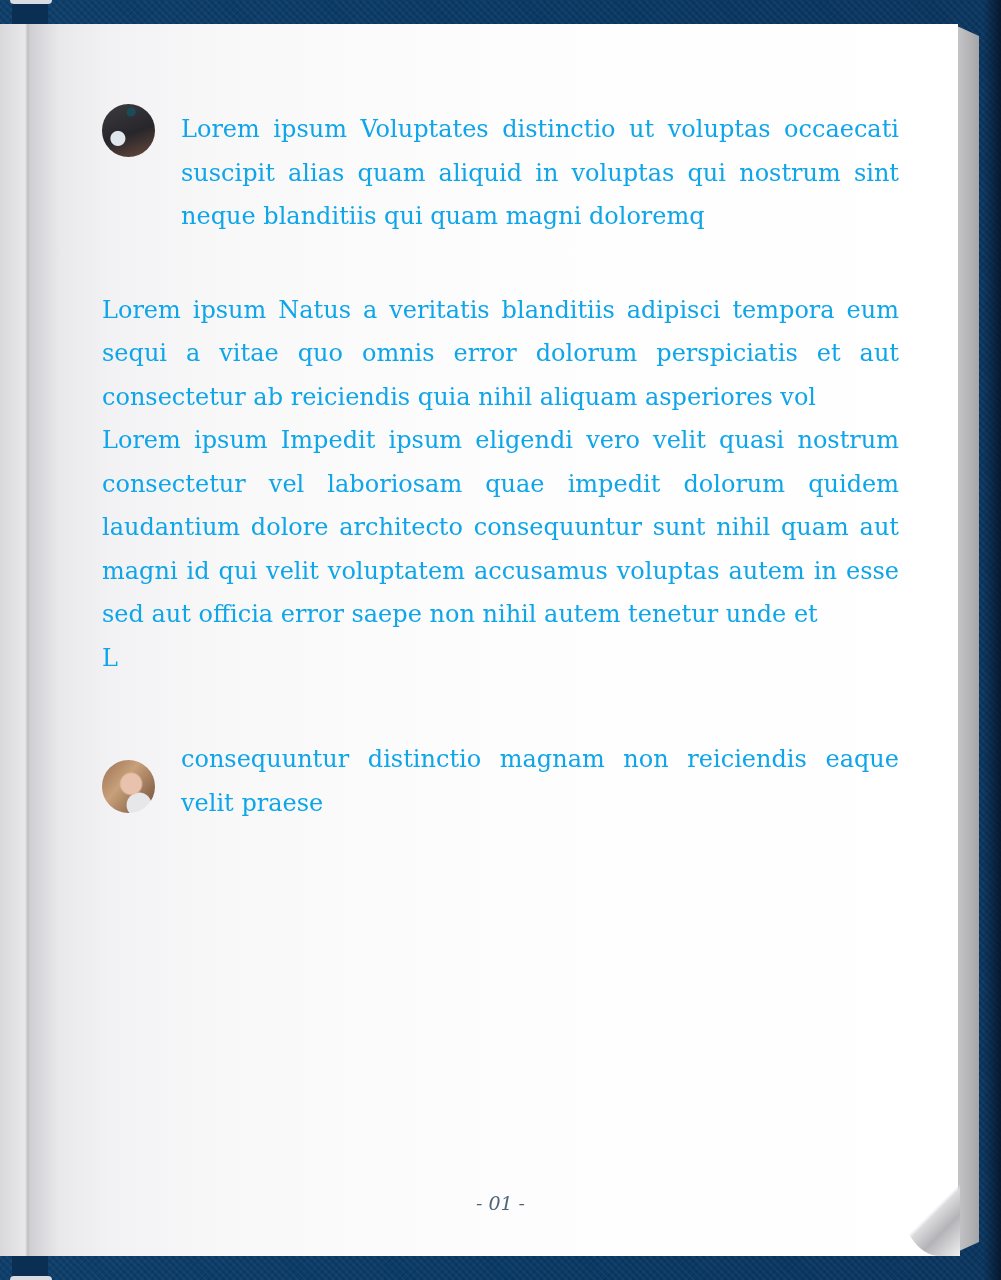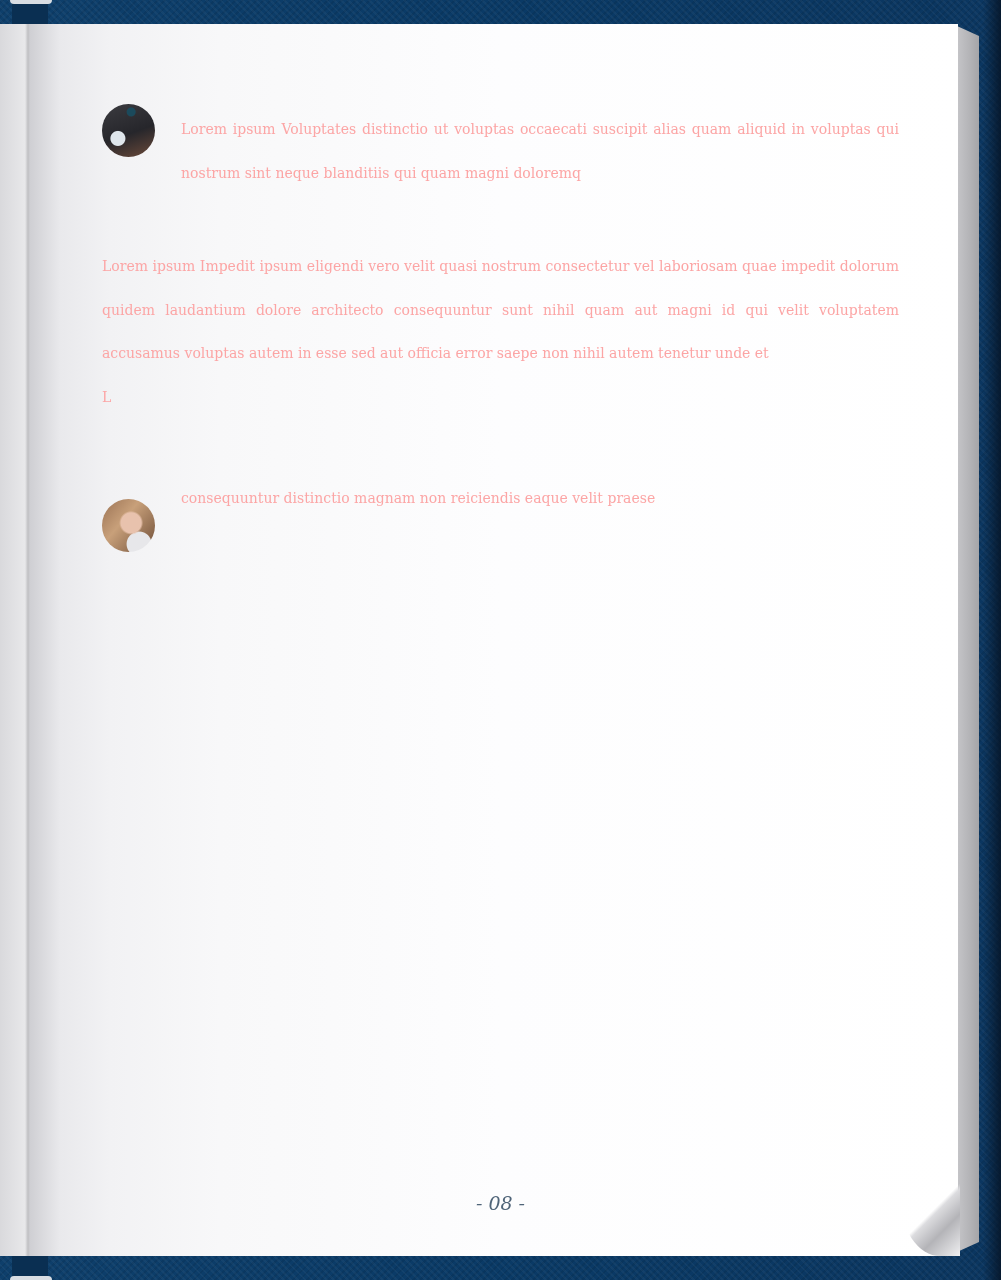--- a/index.html
+++ b/index.html
@@ -37,22 +37,22 @@
     background: linear-gradient(90deg, #d9d9dc 0px, #e8e8ea 25px, #bfbfc2 28px, #cfcfd3 30px, #e9e9ec 60px, #f2f2f4 110px, #f8f8f9 220px, #fdfdfe 500px, #ffffff 100%);
   }
   .page-corner-curl {
     position: absolute; left: 900px; top: 1176px; width: 60px; height: 80px;
     background: linear-gradient(135deg, rgba(255,255,255,0) 48%, #dcdcdf 52%, #b4b4b8 70%, #efeff1 100%);
     border-bottom-left-radius: 40px 60px;
   }
   .content {
     position: absolute; left: 102px; top: 108px; width: 797px;
     font-family: "DejaVu Serif", "Liberation Serif", serif;
-    color: #fca5a5;
-    font-size: 14px; line-height: 43.5px;
+    color: #0ea5e9;
+    font-size: 24px; line-height: 43.5px;
   }
   .para { text-align: justify; text-align-last: left; margin: 0; }
   .avatar-block { position: relative; padding-left: 79px; }
   .avatar {
     position: absolute; left: 0; top: -4px; width: 53px; height: 53px;
     border-radius: 50%; overflow: hidden;
   }
   .avatar-1 { background: radial-gradient(circle at 30% 65%, #dfe6ec 0 7px, rgba(0,0,0,0) 8px), radial-gradient(circle at 55% 15%, #1b4a5c 0 4px, rgba(0,0,0,0) 5px), linear-gradient(160deg, #3b3b40 0%, #26262b 55%, #6b4a3a 100%); }
   .avatar-2 { background: radial-gradient(circle at 55% 45%, #c89a7c 0 12px, rgba(0,0,0,0) 14px), radial-gradient(circle at 70% 85%, #e9e6e3 0 9px, rgba(0,0,0,0) 10px), linear-gradient(150deg, #3a2a22 0%, #5a3e30 50%, #2b211c 100%); }
   .avatar-3 { background: radial-gradient(circle at 55% 45%, #e8c2ad 0 10px, rgba(0,0,0,0) 12px), radial-gradient(circle at 55% 52%, #c0282e 0 2px, rgba(0,0,0,0) 3px), radial-gradient(circle at 70% 85%, #e7e7ea 0 12px, rgba(0,0,0,0) 13px), linear-gradient(130deg, #9a7254 0%, #c8a07a 40%, #6d4c36 100%); }
@@ -80,26 +80,27 @@
 
 <div class="content">
 
   <div class="avatar-block">
     <div class="avatar avatar-1"></div>
     <p class="para">Lorem ipsum Voluptates distinctio ut voluptas occaecati suscipit alias quam aliquid in voluptas qui nostrum sint neque blanditiis qui quam magni doloremq</p>
   </div>
 
   <div class="gap-lg"></div>
 
+  <p class="para">Lorem ipsum Natus a veritatis blanditiis adipisci tempora eum sequi a vitae quo omnis error dolorum perspiciatis et aut consectetur ab reiciendis quia nihil aliquam asperiores vol</p>
   <p class="para">Lorem ipsum Impedit ipsum eligendi vero velit quasi nostrum consectetur vel laboriosam quae impedit dolorum quidem laudantium dolore architecto consequuntur sunt nihil quam aut magni id qui velit voluptatem accusamus voluptas autem in esse sed aut officia error saepe non nihil autem tenetur unde et</p>
   <p class="para">L</p>
 
   <div class="gap-xl"></div>
 
 
   <div class="avatar-block">
     <div class="avatar avatar-3" style="top: 22px;"></div>
     <p class="para">consequuntur distinctio magnam non reiciendis eaque velit praese</p>
   </div>
 
 </div>
 
-<div class="page-number">- 08 -</div>
+<div class="page-number">- 01 -</div>
 
 </body></html>

